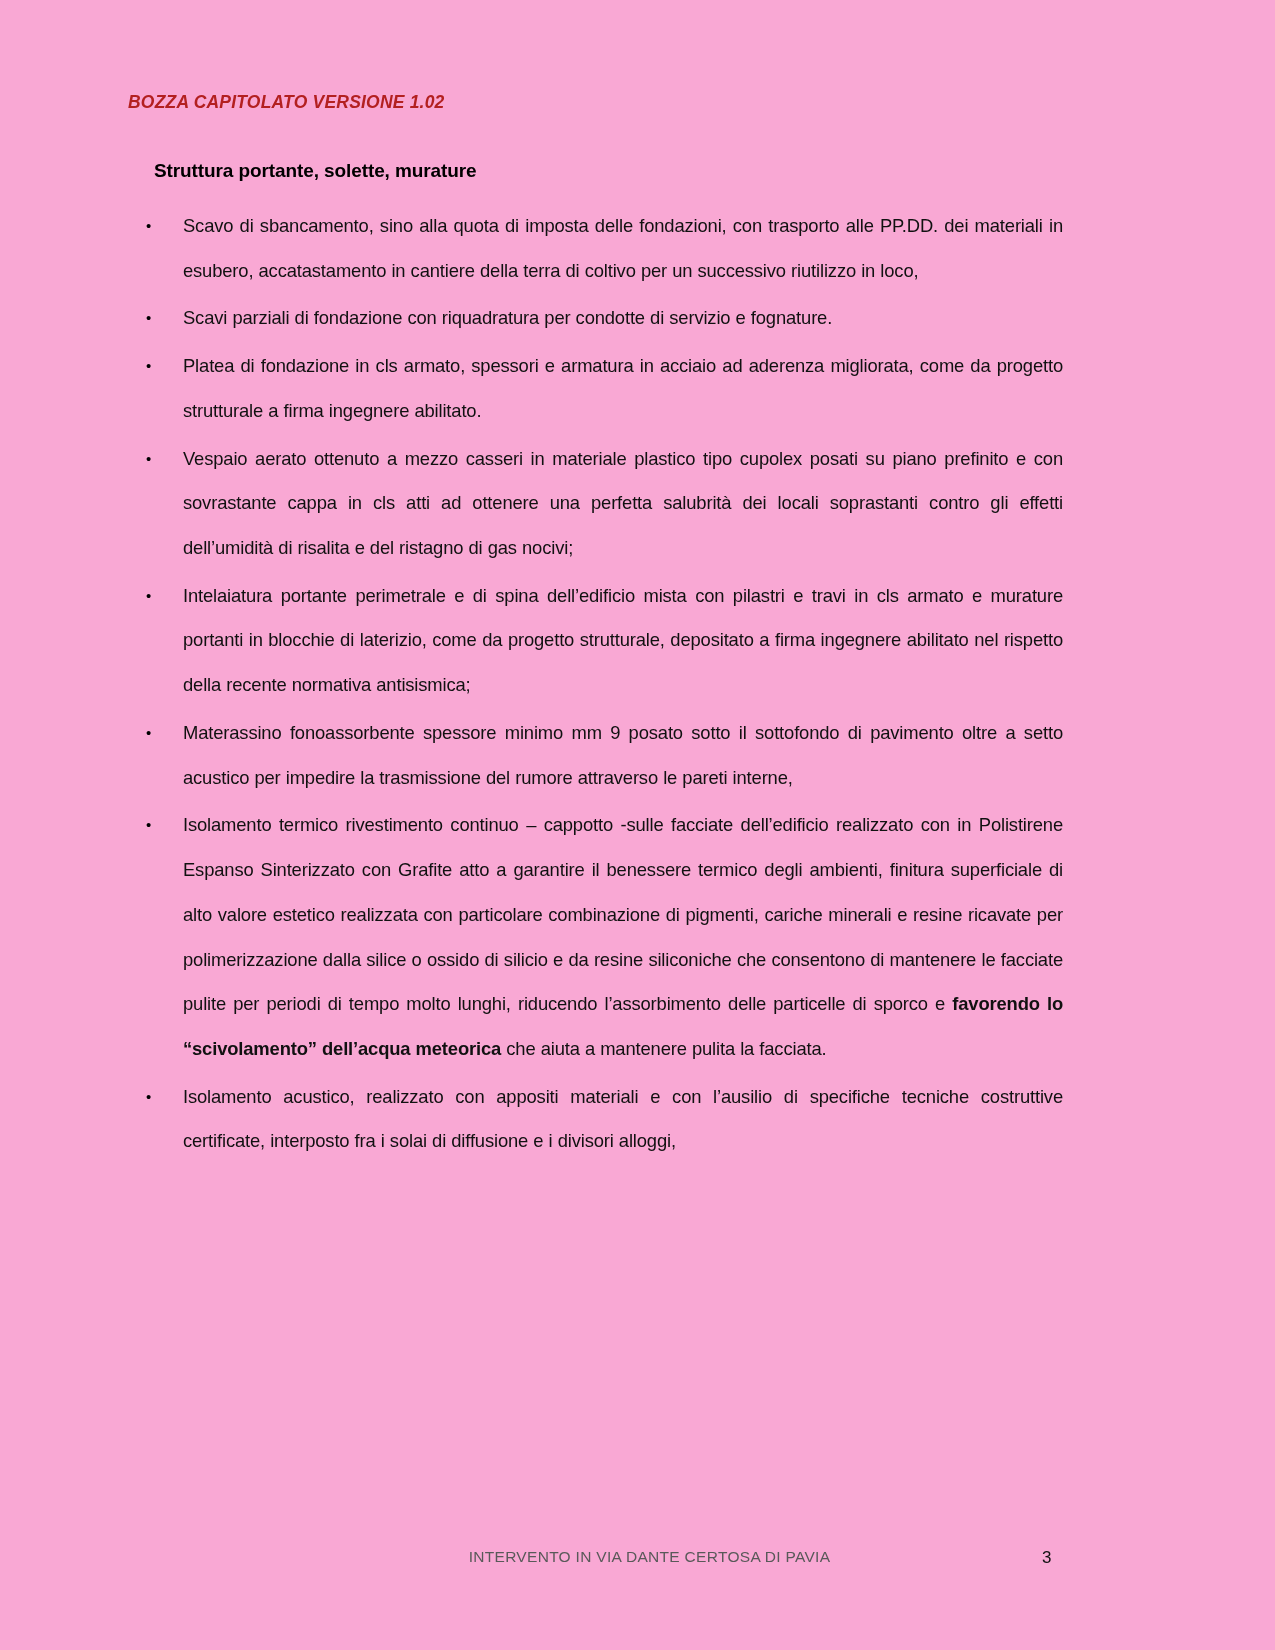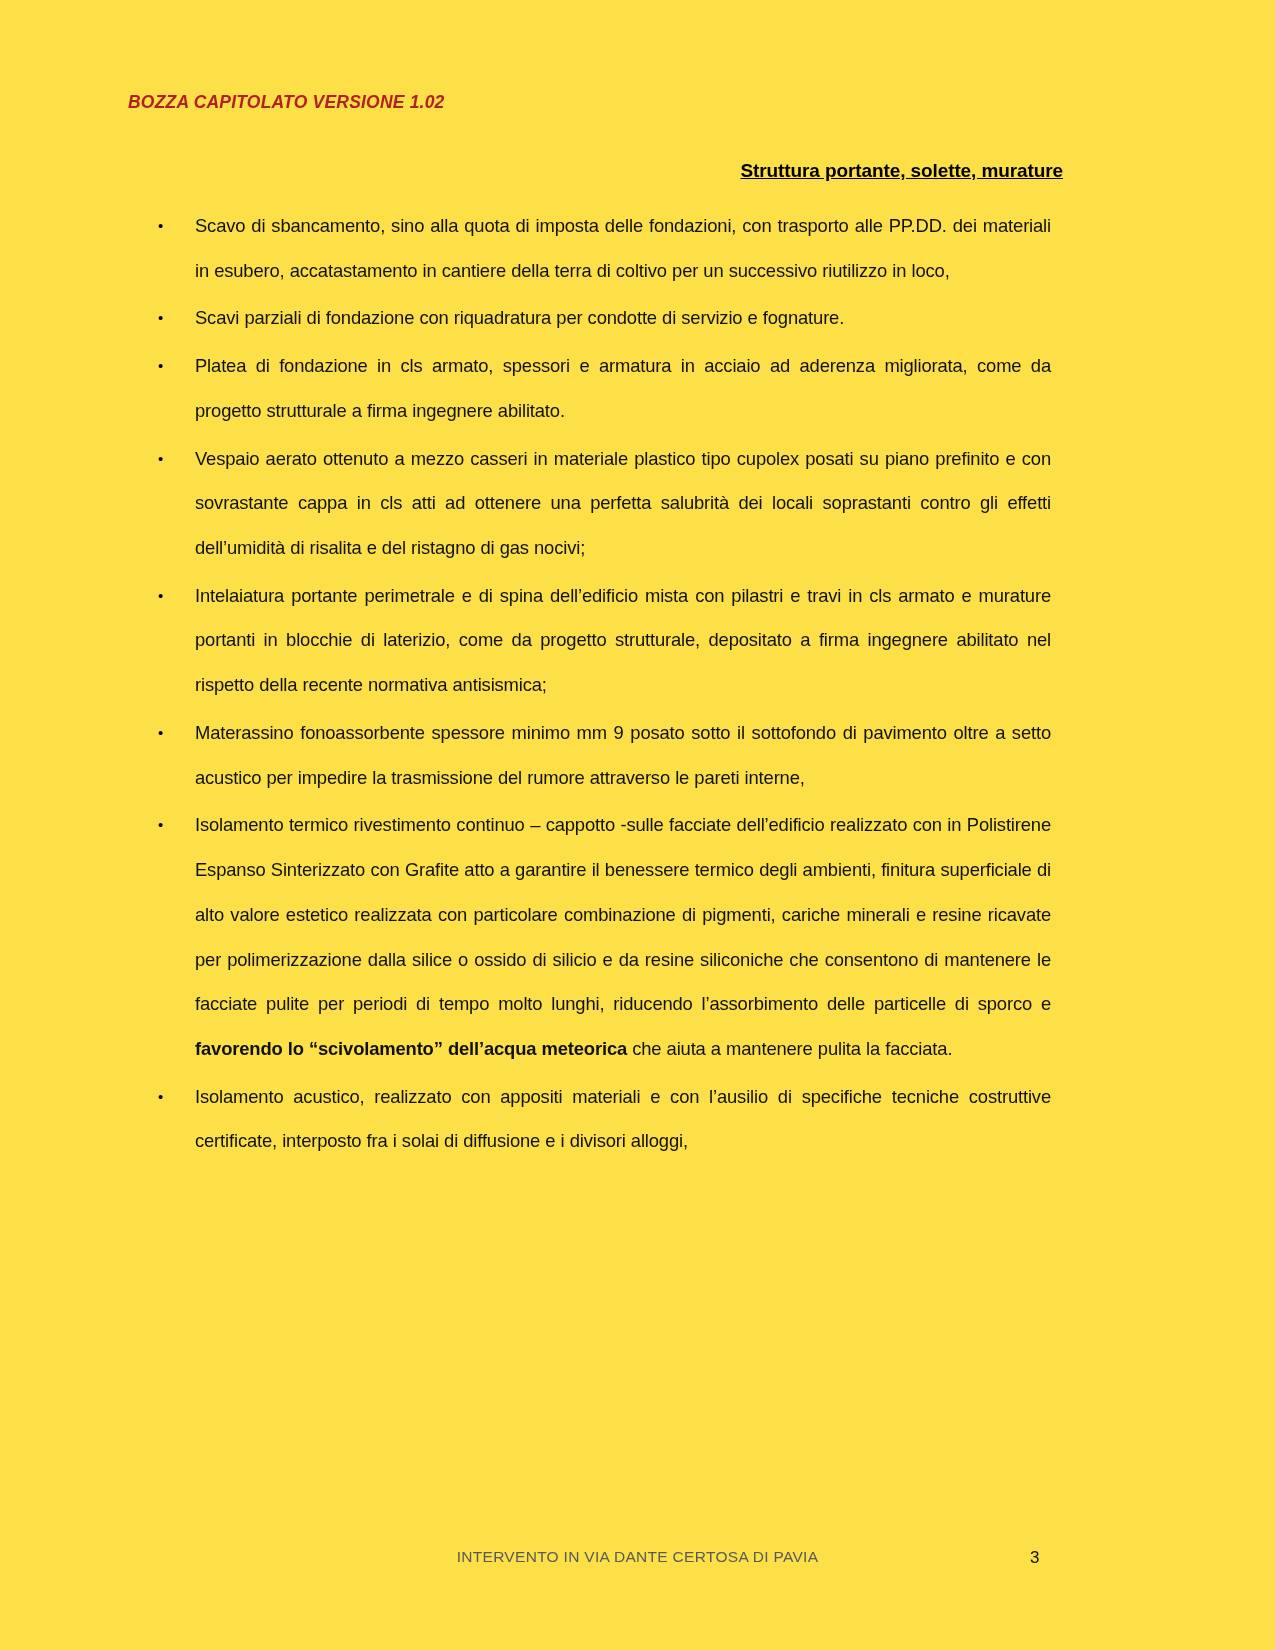--- a/index.html
+++ b/index.html
@@ -4,21 +4,21 @@
 <style>
   html, body {
     margin: 0;
     padding: 0;
     background: #ffffff;
   }
   .page {
     position: relative;
     width: 1275px;
     height: 1650px;
-    background: #fde047;
+    background: #f9a8d4;
     box-sizing: border-box;
     font-family: "Liberation Sans", "DejaVu Sans", sans-serif;
     overflow: hidden;
   }
 
   
   .doc-header {
     position: absolute;
     left: 128px;
     top: 92px;
@@ -35,30 +35,28 @@
     position: absolute;
     left: 128px;
     top: 160px;
     width: 935px;
   }
 
   .section-title {
     font-size: 19px;
     font-weight: bold;
     color: #000000;
-    text-decoration: underline;
     margin-left: 26px;
     margin-bottom: 22px;
     letter-spacing: -0.1px;
-    text-align: right;
   }
 
   ul.bullet-list {
     list-style: none;
-    margin: 12px;
+    margin: 0;
     padding: 0;
   }
 
   ul.bullet-list > li {
     position: relative;
     padding-left: 55px;
     margin-bottom: 3px;
     font-size: 18.4px;
     line-height: 2.43;
     color: #111111;
@@ -83,21 +81,21 @@
     display: block;
   }
 
   b.em {
     font-weight: bold;
   }
 
   
   .footer {
     position: absolute;
-    left: 0;
+    left: 12px;
     top: 1548px;
     width: 1254px;
     height: 40px;
   }
   .footer-title {
     position: absolute;
     left: 0;
     top: 0;
     width: 1275px;
     text-align: center;

